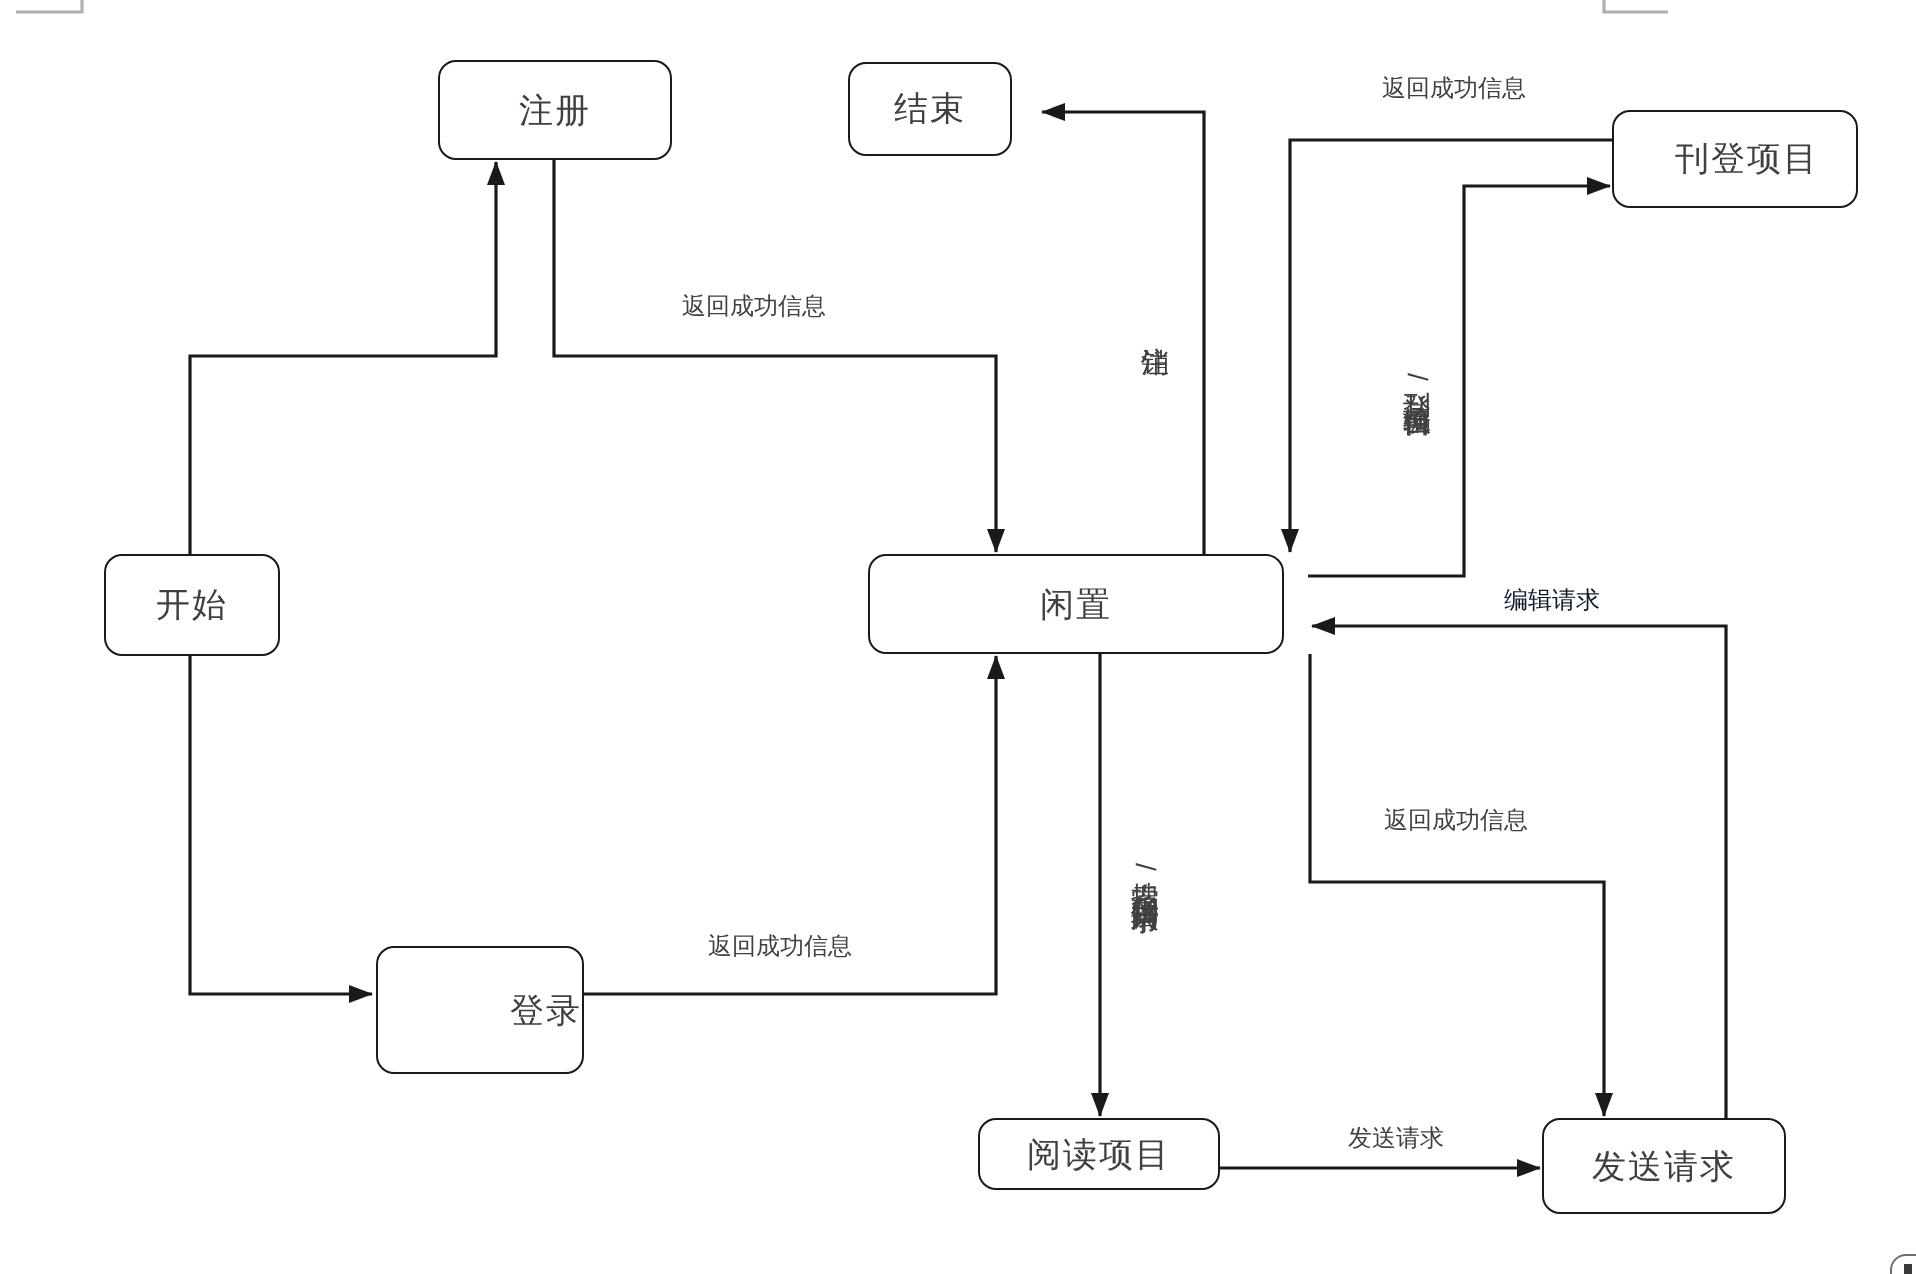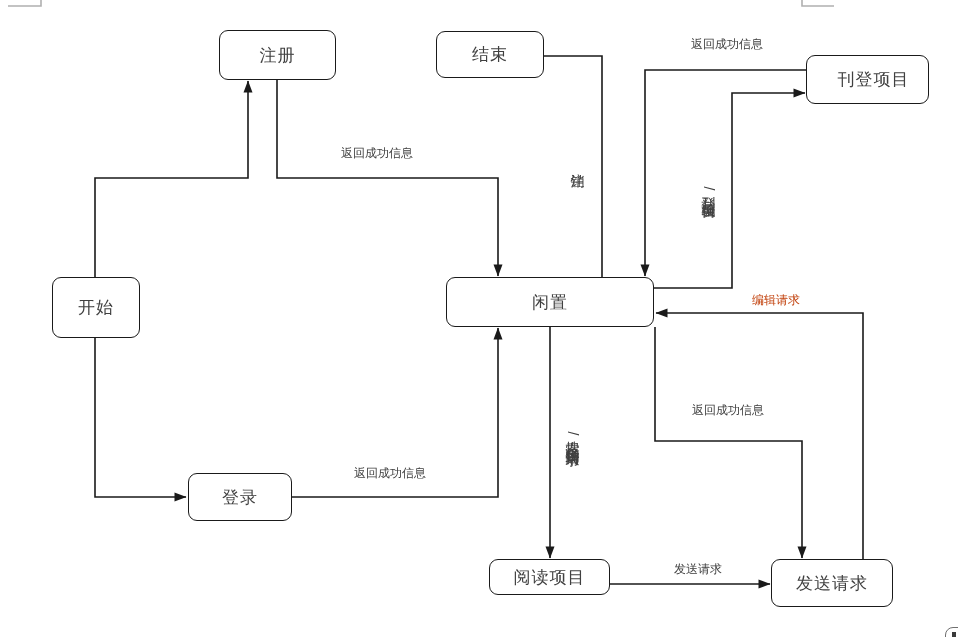--- a/index.html
+++ b/index.html
@@ -73,51 +73,51 @@
         <polyline points="95,325 95,497 186,497" stroke="#1a1a1a" stroke-width="1.6" marker-end="url(#arrowhead)"></polyline>
         <polyline points="610,584 770,584" stroke="#1a1a1a" stroke-width="1.6" marker-end="url(#arrowhead)"></polyline>
       </g>
     <g>
         <polyline points="8,6 41,6 41,0" stroke="#b0b0b0" stroke-width="1.6"></polyline>
         <polyline points="802,0 802,6 834,6" stroke="#b0b0b0" stroke-width="1.6"></polyline>
       </g>
   </svg>
 
   <div>
-      <div class="node" style="left: 52px; top: 277px; width: 88px; height: 61px; color: rgb(64, 64, 64); border-color: rgb(26, 26, 26);">
+      <div class="node" style="left: 52px; top: 277px; width: 88px; height: 51px; color: rgb(64, 64, 64); border-color: rgb(26, 26, 26);">
         <span>开始</span>
       </div>
       <div class="node" style="left: 219px; top: 30px; width: 117px; height: 50px; color: rgb(64, 64, 64); border-color: rgb(26, 26, 26); text-align: right;">
         <span>注册</span>
       </div>
-      <div class="node" style="left: 436px; top: 31px; width: 108px; height: 47px; color: rgb(64, 64, 64); border-color: rgb(26, 26, 26);">
+      <div class="node" style="left: 424px; top: 31px; width: 82px; height: 47px; color: rgb(64, 64, 64); border-color: rgb(26, 26, 26);">
         <span>结束</span>
       </div>
       <div class="node" style="left: 806px; top: 55px; width: 123px; height: 49px; color: rgb(64, 64, 64); border-color: rgb(26, 26, 26); padding-left: 12px;">
         <span>刊登项目</span>
       </div>
-      <div class="node" style="left: 446px; top: 277px; width: 208px; height: 50px; color: rgb(64, 64, 64); border-color: rgb(26, 26, 26);">
+      <div class="node" style="left: 434px; top: 277px; width: 208px; height: 50px; color: rgb(64, 64, 64); border-color: rgb(26, 26, 26);">
         <span>闲置</span>
       </div>
-      <div class="node" style="left: 188px; top: 473px; width: 104px; height: 48px; color: rgb(64, 64, 64); border-color: rgb(26, 26, 26);">
+      <div class="node" style="left: 188px; top: 473px; width: 104px; height: 64px; color: rgb(64, 64, 64); border-color: rgb(26, 26, 26); justify-content: flex-end;">
         <span>登录</span>
       </div>
       <div class="node" style="left: 489px; top: 559px; width: 121px; height: 36px; color: rgb(64, 64, 64); border-color: rgb(26, 26, 26);">
         <span>阅读项目</span>
       </div>
       <div class="node" style="left: 771px; top: 559px; width: 122px; height: 48px; color: rgb(64, 64, 64); border-color: rgb(26, 26, 26);">
         <span>发送请求</span>
       </div>
     </div>
   <div>
       <div class="edge-label" style="left: 377px; top: 154px; color: rgb(64, 64, 64);">返回成功信息</div>
       <div class="edge-label vertical" style="left: 578px; top: 163px; color: rgb(64, 64, 64);">注销</div>
       <div class="edge-label" style="left: 727px; top: 45px; color: rgb(64, 64, 64);">返回成功信息</div>
       <div class="edge-label vertical" style="left: 709px; top: 190px; color: rgb(64, 64, 64);">刊登/编辑项目</div>
-      <div class="edge-label" style="left: 776px; top: 301px; color: #c2410c;">编辑请求</div>
+      <div class="edge-label" style="left: 776px; top: 301px; color: #0f172a;">编辑请求</div>
       <div class="edge-label" style="left: 728px; top: 411px; color: rgb(64, 64, 64);">返回成功信息</div>
       <div class="edge-label vertical" style="left: 573px; top: 436px; color: rgb(64, 64, 64);">搜索/得到访问请求</div>
       <div class="edge-label" style="left: 390px; top: 474px; color: rgb(64, 64, 64);">返回成功信息</div>
       <div class="edge-label" style="left: 698px; top: 570px; color: rgb(64, 64, 64);">发送请求</div>
     </div>
   <div class="fragment-box" style="left: 945px; top: 627px; width: 48px; height: 36px;">
     <div class="fragment-tick" style="left: 6px; top: 4px; width: 4px; height: 5px;"></div>
   </div>
 </div>
 

